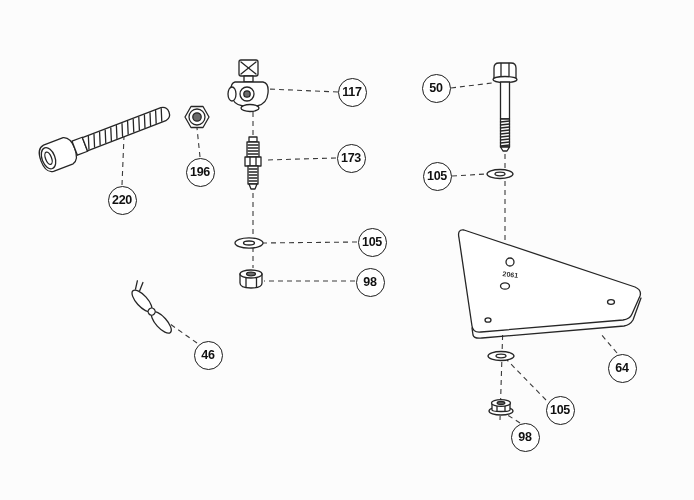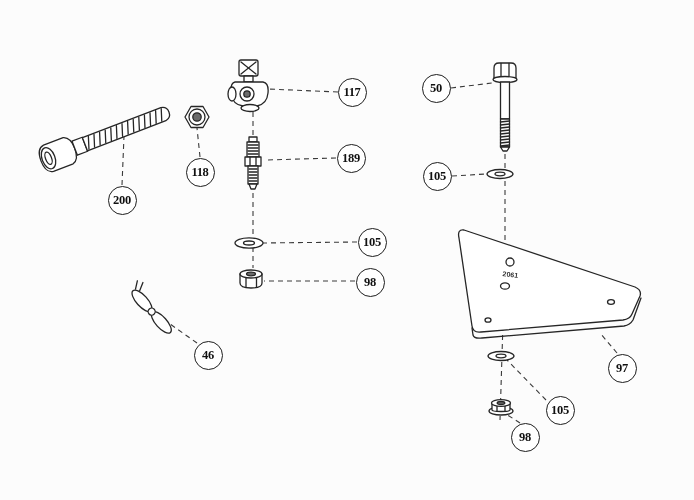--- a/index.html
+++ b/index.html
@@ -14,21 +14,20 @@
   .callout{
     position:absolute;
     width:29px;height:29px;
     border:1.6px solid #1e1e1e;
     border-radius:50%;
     background:#ffffff;
     display:flex;align-items:center;justify-content:center;
     font-weight:700;font-size:12.5px;letter-spacing:-0.3px;color:#111;
     box-sizing:border-box;
     z-index:5;
-    font-family:Liberation Serif, serif;
   }
 </style>
 </head>
 <body>
 
 <div id="canvas">
 
   <svg width="694" height="500" viewBox="0 0 694 500">
 
     <g stroke="#3a3a3a" stroke-width="1.1" stroke-dasharray="5 4" fill="none">
@@ -180,45 +179,45 @@
         <ellipse cx="501" cy="403" rx="9.5" ry="3.3" fill="#fff"></ellipse>
         <ellipse cx="501" cy="403" rx="3.8" ry="1.5" fill="#6b6b6b"></ellipse>
       </g>
     </g>
   </svg>
 
   <div class="callout" style="left:337.5px;top:77.5px">
       <span>117</span>
     </div>
   <div class="callout" style="left:336.5px;top:143.5px">
-      <span>189</span>
+      <span>173</span>
     </div>
   <div class="callout" style="left:185.5px;top:157.5px">
-      <span>118</span>
+      <span>196</span>
     </div>
   <div class="callout" style="left:107.5px;top:185.5px">
-      <span>200</span>
+      <span>220</span>
     </div>
   <div class="callout" style="left:357.5px;top:227.5px">
       <span>105</span>
     </div>
   <div class="callout" style="left:355.5px;top:267.5px">
       <span>98</span>
     </div>
   <div class="callout" style="left:193.5px;top:340.5px">
       <span>46</span>
     </div>
   <div class="callout" style="left:421.5px;top:73.5px">
       <span>50</span>
     </div>
   <div class="callout" style="left:422.5px;top:161.5px">
       <span>105</span>
     </div>
   <div class="callout" style="left:607.5px;top:353.5px">
-      <span>97</span>
+      <span>64</span>
     </div>
   <div class="callout" style="left:545.5px;top:395.5px">
       <span>105</span>
     </div>
   <div class="callout" style="left:510.5px;top:422.5px">
       <span>98</span>
     </div>
 
 </div>
 

